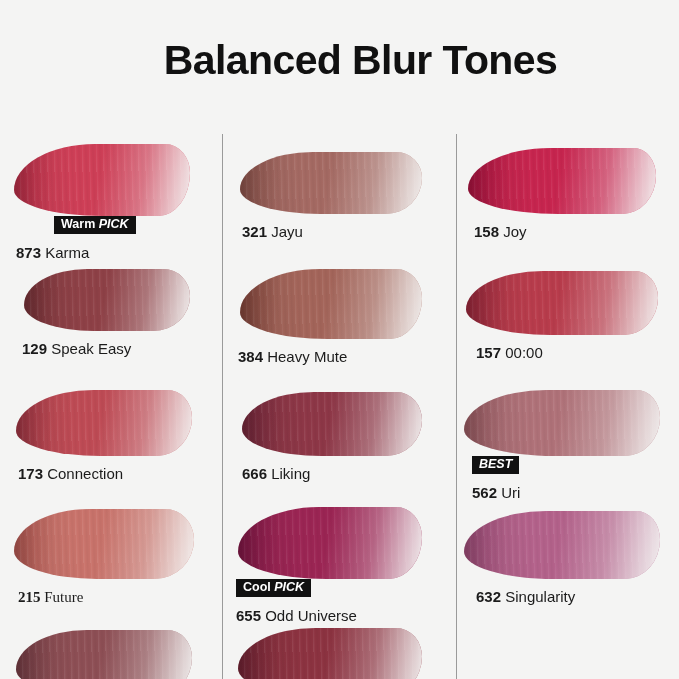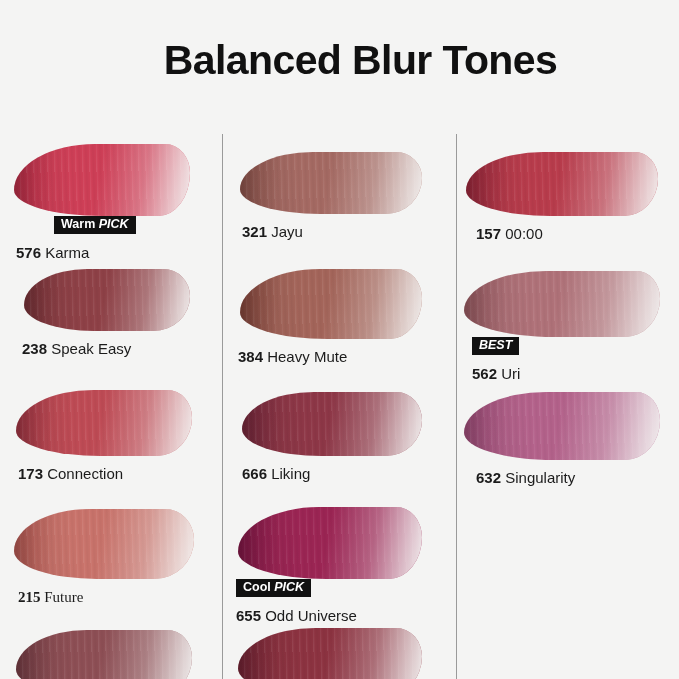--- a/index.html
+++ b/index.html
@@ -151,32 +151,32 @@
         <div class="cell" style="height: 105px;">
           <div class="swatch-wrap" style="width: 176px; height: 72px; margin-left: 14px; margin-top: 10px;">
             <div class="swatch" style="border-radius: 46% 14% 18% 50% / 64% 40% 60% 36%;">
               <div class="core" style="background: linear-gradient(92deg, rgb(179, 43, 68) 0%, rgb(207, 63, 87) 22%, rgb(207, 63, 87) 62%, rgb(207, 63, 87) 100%);"></div>
               <div class="grain"></div>
               <div class="edge"></div>
               <div class="fade"></div>
             </div>
           </div>
           <div class="badge-row" style="margin-left: 16px; padding-left: 38px;"><span class="badge"><span>Warm </span><span class="ital">PICK</span></span></div>
-          <div class="caption" style="margin-left: 16px; margin-top: 7px;"><span class="num">576</span><span class="nm"> Karma</span></div>
+          <div class="caption" style="margin-left: 16px; margin-top: 7px;"><span class="num">873</span><span class="nm"> Karma</span></div>
         </div>
         <div class="cell" style="height: 105px;">
           <div class="swatch-wrap" style="width: 166px; height: 62px; margin-left: 24px; margin-top: 20px;">
             <div class="swatch" style="border-radius: 38% 16% 22% 42% / 58% 44% 56% 42%;">
               <div class="core" style="background: linear-gradient(92deg, rgb(116, 48, 54) 0%, rgb(143, 65, 71) 22%, rgb(143, 65, 71) 62%, rgb(143, 65, 71) 100%);"></div>
               <div class="grain"></div>
               <div class="edge"></div>
               <div class="fade"></div>
             </div>
           </div>
-          <div class="caption" style="margin-left: 22px; margin-top: 10px;"><span class="num">238</span><span class="nm"> Speak Easy</span></div>
+          <div class="caption" style="margin-left: 22px; margin-top: 10px;"><span class="num">129</span><span class="nm"> Speak Easy</span></div>
         </div>
         <div class="cell" style="height: 105px;">
           <div class="swatch-wrap" style="width: 176px; height: 66px; margin-left: 16px; margin-top: 16px;">
             <div class="swatch" style="border-radius: 44% 14% 20% 48% / 62% 42% 58% 38%;">
               <div class="core" style="background: linear-gradient(92deg, rgb(156, 51, 65) 0%, rgb(191, 75, 85) 22%, rgb(191, 75, 85) 62%, rgb(191, 75, 85) 100%);"></div>
               <div class="grain"></div>
               <div class="edge"></div>
               <div class="fade"></div>
             </div>
           </div>
@@ -256,20 +256,31 @@
               <div class="core" style="background: linear-gradient(92deg, rgb(111, 34, 51) 0%, rgb(141, 51, 65) 22%, rgb(141, 51, 65) 62%, rgb(141, 51, 65) 100%);"></div>
               <div class="grain"></div>
               <div class="edge"></div>
               <div class="fade"></div>
             </div>
           </div>
         </div>
       </div>
       <div class="col c3">
         <div class="cell" style="height: 105px;">
+          <div class="swatch-wrap" style="width: 188px; height: 66px; margin-left: 12px; margin-top: 14px;">
+            <div class="swatch" style="border-radius: 44% 12% 18% 48% / 62% 42% 58% 38%;">
+              <div class="core" style="background: linear-gradient(92deg, rgb(168, 18, 63) 0%, rgb(200, 37, 79) 22%, rgb(200, 37, 79) 62%, rgb(200, 37, 79) 100%);"></div>
+              <div class="grain"></div>
+              <div class="edge"></div>
+              <div class="fade"></div>
+            </div>
+          </div>
+          <div class="caption" style="margin-left: 18px; margin-top: 10px;"><span class="num">158</span><span class="nm"> Joy</span></div>
+        </div>
+        <div class="cell" style="height: 105px;">
           <div class="swatch-wrap" style="width: 192px; height: 64px; margin-left: 10px; margin-top: 18px;">
             <div class="swatch" style="border-radius: 40% 12% 18% 44% / 60% 42% 58% 40%;">
               <div class="core" style="background: linear-gradient(92deg, rgb(151, 38, 58) 0%, rgb(185, 60, 76) 22%, rgb(185, 60, 76) 62%, rgb(185, 60, 76) 100%);"></div>
               <div class="grain"></div>
               <div class="edge"></div>
               <div class="fade"></div>
             </div>
           </div>
           <div class="caption" style="margin-left: 20px; margin-top: 10px;"><span class="num">157</span><span class="nm"> 00:00</span></div>
         </div>

